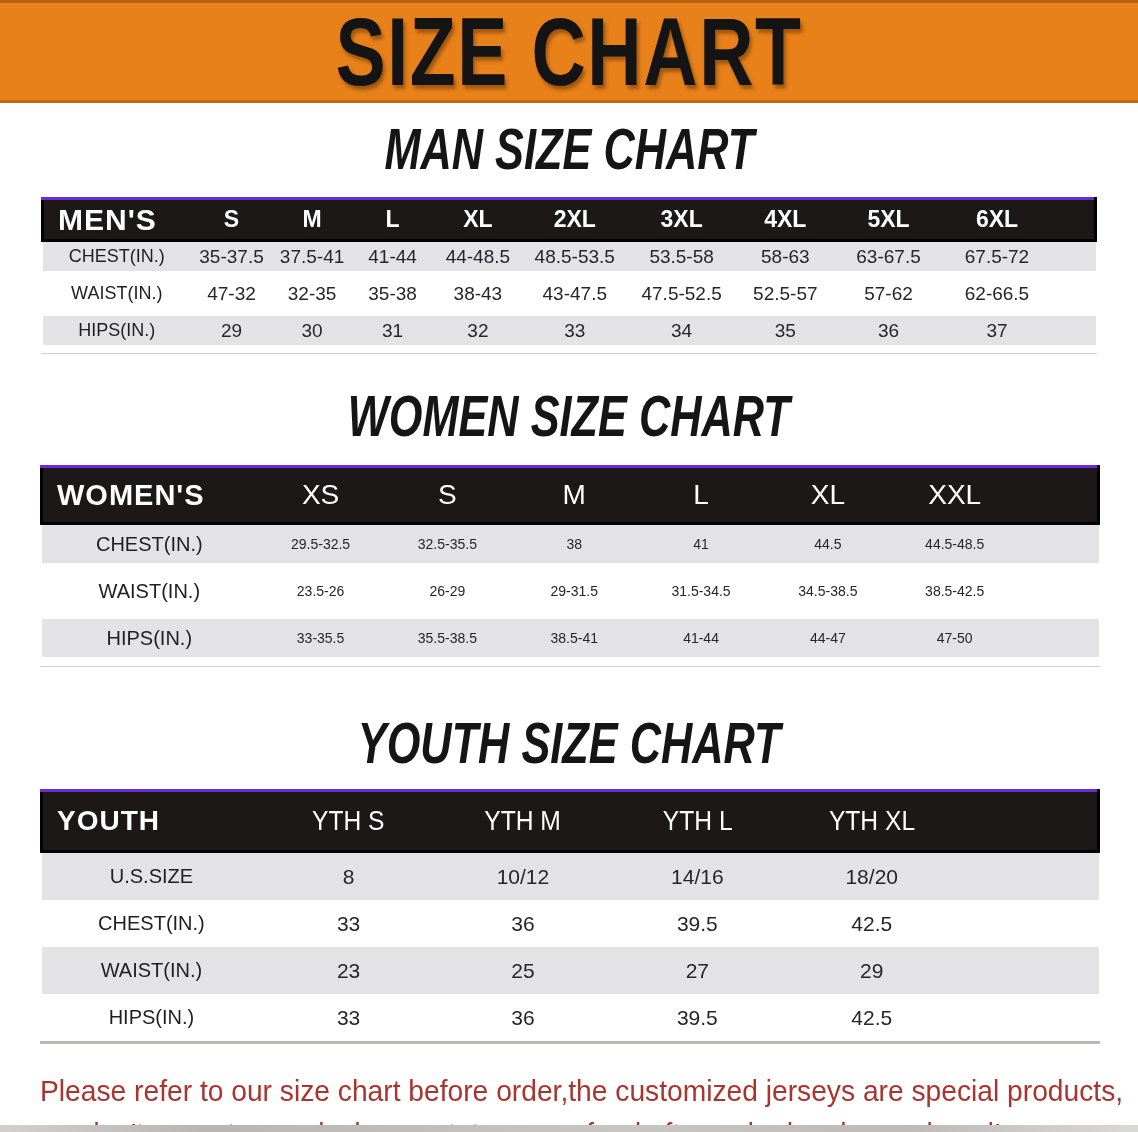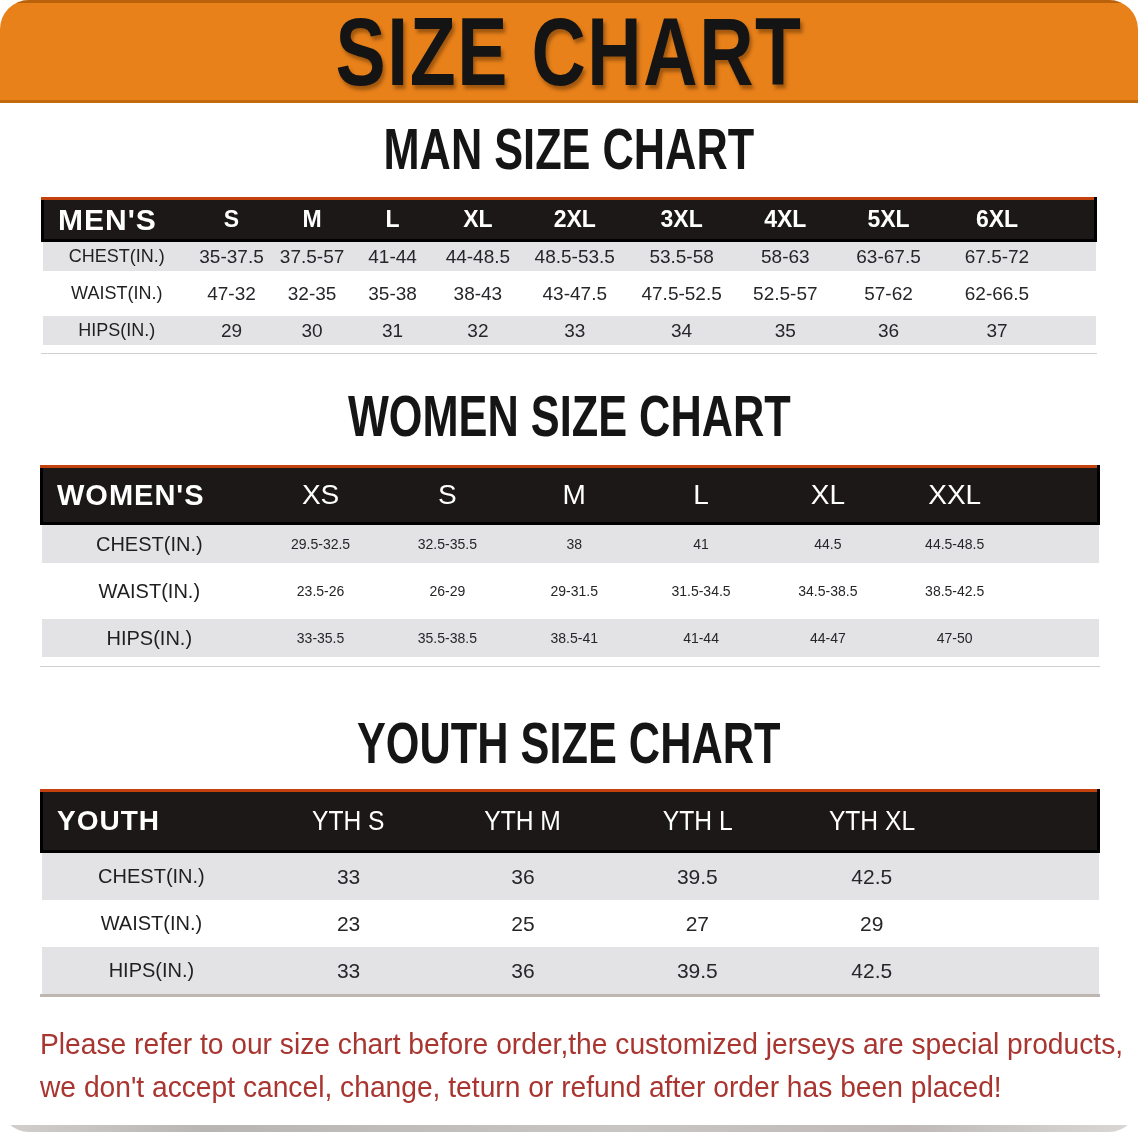--- a/index.html
+++ b/index.html
@@ -1,47 +1,46 @@
 <!DOCTYPE html>
 <html><head>
 <meta charset="utf-8">
 <style>
   html,body{margin:0;padding:0;background:#ffffff;}
   #page{
     position:relative;width:1138px;height:1132px;overflow:hidden;background:#ffffff;
     font-family:"Liberation Sans","DejaVu Sans",sans-serif;
-    border-radius:29px;
   }
   
   .banner{
     height:103px;background:#E8811A;text-align:center;
     box-shadow:inset 0 3px 0 rgba(145,72,0,.55), inset 0 -3px 0 rgba(150,78,0,.45);
   }
   .banner-title{
     display:inline-block;margin:0;font-size:94px;font-weight:900;line-height:103px;
     letter-spacing:2px;color:#141414;transform:scale(.8,1.02);transform-origin:center;
     text-shadow:3px 4px 4px rgba(70,35,0,.45);white-space:nowrap;
   }
   
-  .sec-heading{margin:0;text-align:center;height:60px;}
+  .sec-heading{margin:0;text-align:center;height:60px;font-style:italic;}
   .sec-heading .cond{
     display:inline-block;font-size:57px;line-height:60px;font-weight:800;color:#151515;
     transform:scaleX(.76);transform-origin:center;white-space:nowrap;letter-spacing:0;
   }
   #heading-man{margin-top:16px;}
   #heading-women{margin-top:32px;}
   #heading-youth{margin-top:46px;}
   
   table{border-collapse:collapse;table-layout:fixed;}
   #men-table{margin:18px 0 0 41px;width:1056px;}
   #women-table{margin:19px 0 0 40px;width:1060px;}
   #youth-table{margin:16px 0 0 40px;width:1060px;}
   thead td{
     background:#1B1817;color:#ffffff;text-align:center;vertical-align:middle;
-    border-top:3px solid #c2410c;border-bottom:3px solid #000;white-space:nowrap;
+    border-top:3px solid #6d28d9;border-bottom:3px solid #000;white-space:nowrap;
   }
   thead td:first-child{border-left:3px solid #000;text-align:left;padding-left:14px;}
   thead td:last-child{border-right:3px solid #000;}
   #men-table thead td{height:37px;font-size:23px;font-weight:600;}
   #men-table thead td.glabel{font-size:30px;font-weight:800;letter-spacing:1px;}
   #women-table thead td{height:52px;font-size:28px;font-weight:400;}
   #women-table thead td.glabel{font-size:29px;font-weight:800;letter-spacing:1px;}
   #youth-table thead td{height:56px;font-size:28px;font-weight:400;margin-top:16px;}
   #youth-table thead td.glabel{font-size:28px;font-weight:800;letter-spacing:1px;}
   #youth-table thead td .ycond{display:inline-block;transform:scaleX(.88);white-space:nowrap;}
@@ -110,21 +109,21 @@
         <td>4XL</td>
         <td>5XL</td>
         <td>6XL</td>
         <td></td>
       </tr>
     </thead>
     <tbody>
         <tr>
           <td class="rowlabel">CHEST(IN.)</td>
           <td>35-37.5</td>
-          <td>37.5-57</td>
+          <td>37.5-41</td>
           <td>41-44</td>
           <td>44-48.5</td>
           <td>48.5-53.5</td>
           <td>53.5-58</td>
           <td>58-63</td>
           <td>63-67.5</td>
           <td>67.5-72</td>
           <td></td>
         </tr>
         <tr>
@@ -233,20 +232,28 @@
         <td class="glabel">YOUTH</td>
         <td><span class="ycond">YTH S</span></td>
         <td><span class="ycond">YTH M</span></td>
         <td><span class="ycond">YTH L</span></td>
         <td><span class="ycond">YTH XL</span></td>
         <td></td>
       </tr>
     </thead>
     <tbody>
         <tr>
+          <td class="rowlabel">U.S.SIZE</td>
+          <td>8</td>
+          <td>10/12</td>
+          <td>14/16</td>
+          <td>18/20</td>
+          <td></td>
+        </tr>
+        <tr>
           <td class="rowlabel">CHEST(IN.)</td>
           <td>33</td>
           <td>36</td>
           <td>39.5</td>
           <td>42.5</td>
           <td></td>
         </tr>
         <tr>
           <td class="rowlabel">WAIST(IN.)</td>
           <td>23</td>

